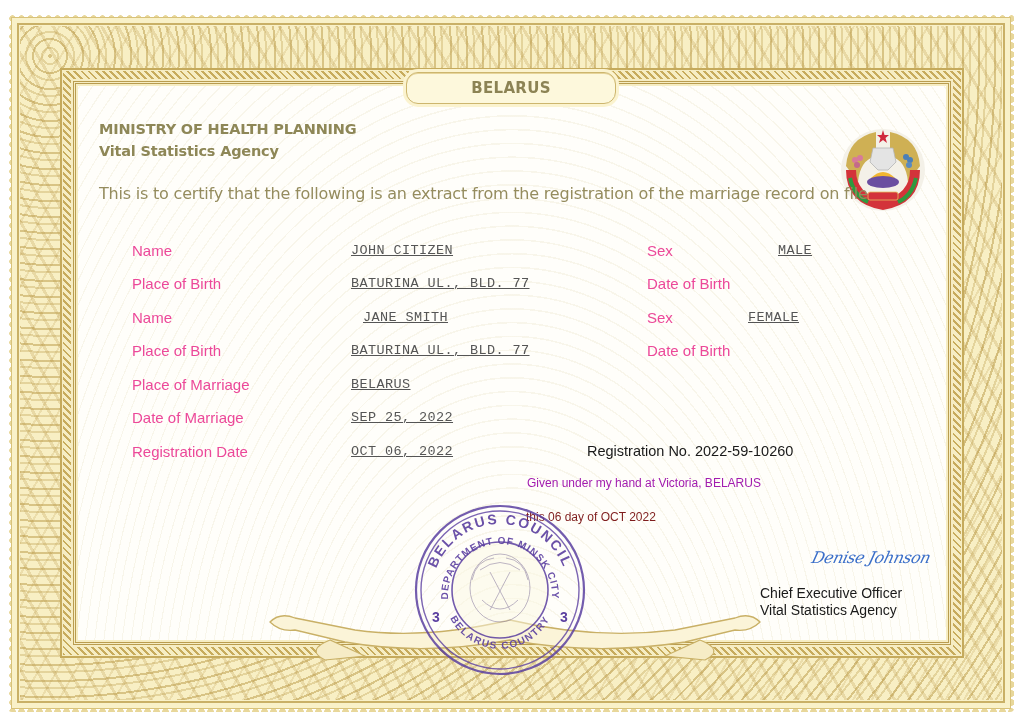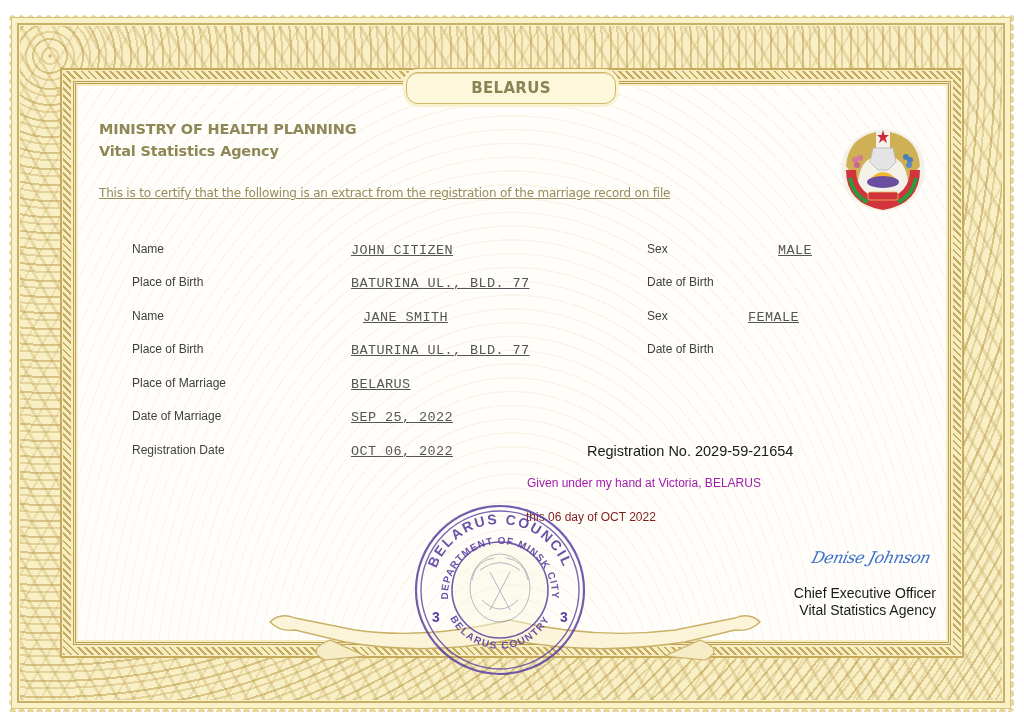--- a/index.html
+++ b/index.html
@@ -74,36 +74,36 @@
   .text-layer { position: absolute; left: 0; top: 0; width: 1024px; height: 508px; z-index: 10; }
   .ministry {
     position: absolute; left: 99px; top: 121px; color: #8e8757; font-weight: bold;
     font-size: 14.5px; font-family: "DejaVu Sans", sans-serif; letter-spacing: -0.2px;
   }
   .agency {
     position: absolute; left: 99px; top: 143px; color: #8e8757; font-weight: bold;
     font-size: 14.5px; font-family: "DejaVu Sans", sans-serif; letter-spacing: -0.2px;
   }
   .certify {
-    position: absolute; left: 99px; top: 184px; color: #958c5e; font-size: 12px;
-    line-height: 19px; font-family: "DejaVu Sans", sans-serif; letter-spacing: -0.2px; text-decoration: underline;
-  }
-
-  .lbl { position: absolute; color: #404040; font-size: 12px; }
+    position: absolute; left: 99px; top: 184px; color: #958c5e; font-size: 16px;
+    line-height: 19px; font-family: "DejaVu Sans", sans-serif; letter-spacing: -0.2px;
+  }
+
+  .lbl { position: absolute; color: #ec4899; font-size: 15px; }
   .val { position: absolute; color: #555555; font-family: "Liberation Mono", monospace; font-size: 13.5px; letter-spacing: 0.4px; text-decoration: underline; }
 
   .reg-no { position: absolute; left: 587px; top: 443px; color: #1a1a1a; font-size: 14.5px; }
   .given { position: absolute; left: 527px; top: 476px; color: #a21caf; font-size: 12px; }
   .this-day { position: absolute; left: 526px; top: 510px; color: #7f1d1d; font-size: 12px; }
 
   .signature {
     position: absolute; left: 812px; top: 548px; color: #3b6fc9; font-style: italic;
     font-family: "DejaVu Serif", serif; font-size: 16px; transform: skewX(-14deg); letter-spacing: -0.5px;
   }
-  .sig-title { position: absolute; left: 760px; top: 585px; width: 176px; text-align: right; color: #1a1a1a; font-size: 14px; line-height: 17px; }
+  .sig-title { position: absolute; left: 760px; top: 585px; width: 176px; text-align: left; color: #1a1a1a; font-size: 14px; line-height: 17px; }
 
   .emblem { position: absolute; left: 838px; top: 126px; width: 90px; height: 86px; z-index: 9; }
   .ribbon { position: absolute; left: 265px; top: 600px; width: 500px; height: 80px; z-index: 8; }
   .seal { position: absolute; left: 410px; top: 500px; width: 180px; height: 180px; z-index: 11; }
 </style>
 </head>
 <body>
 
 <div class="cert">
   <div class="scallop"></div>
@@ -172,21 +172,21 @@
 
     <div class="lbl" style="left:132px;top:376px">Place of Marriage</div>
     <div class="val" style="left:351px;top:377px">BELARUS</div>
 
     <div class="lbl" style="left:132px;top:409px">Date of Marriage</div>
     <div class="val" style="left:351px;top:410px">SEP 25, 2022</div>
 
     <div class="lbl" style="left:132px;top:443px">Registration Date</div>
     <div class="val" style="left:351px;top:444px">OCT 06, 2022</div>
 
-    <div class="reg-no">Registration No. 2029-59-21654</div>
+    <div class="reg-no">Registration No. 2022-59-10260</div>
     <div class="given">Given under my hand at Victoria, BELARUS</div>
     <div class="this-day">this 06 day of OCT 2022</div>
 
     <div class="signature">Denise Johnson</div>
     <div class="sig-title">
       <div>Chief Executive Officer</div>
       <div>Vital Statistics Agency</div>
     </div>
   </div>
 

